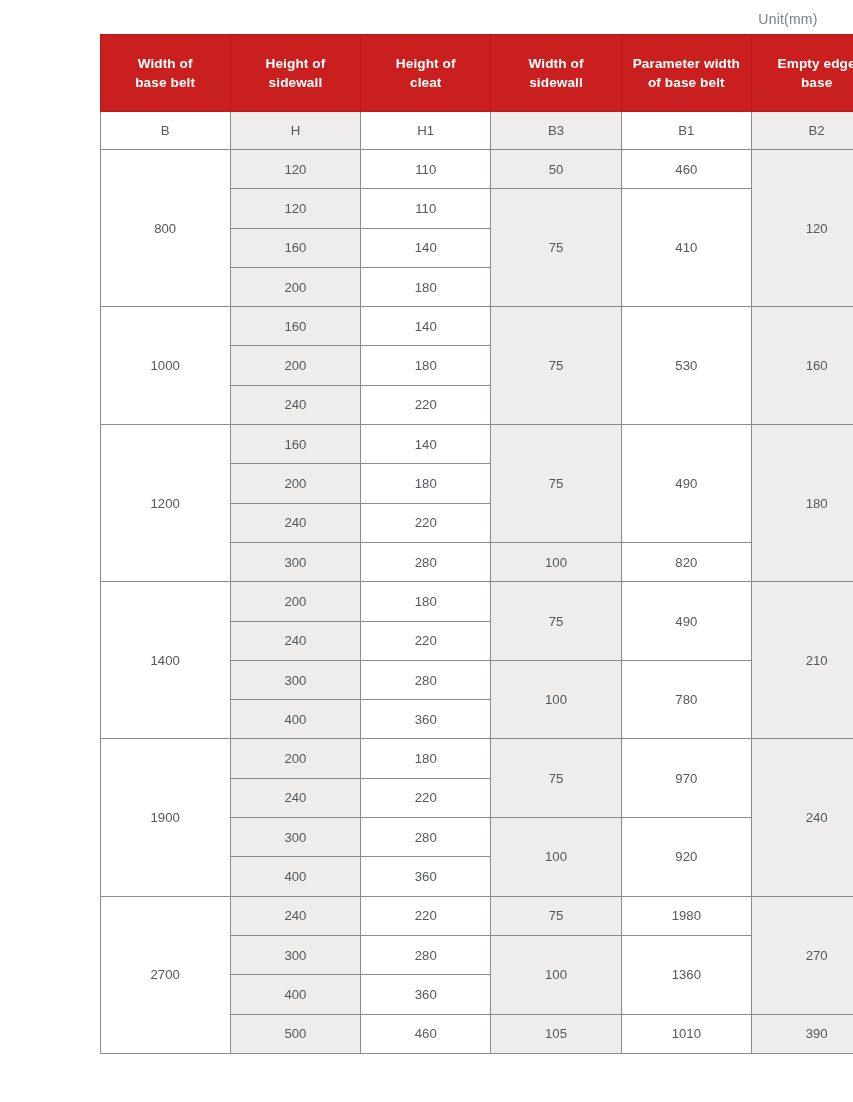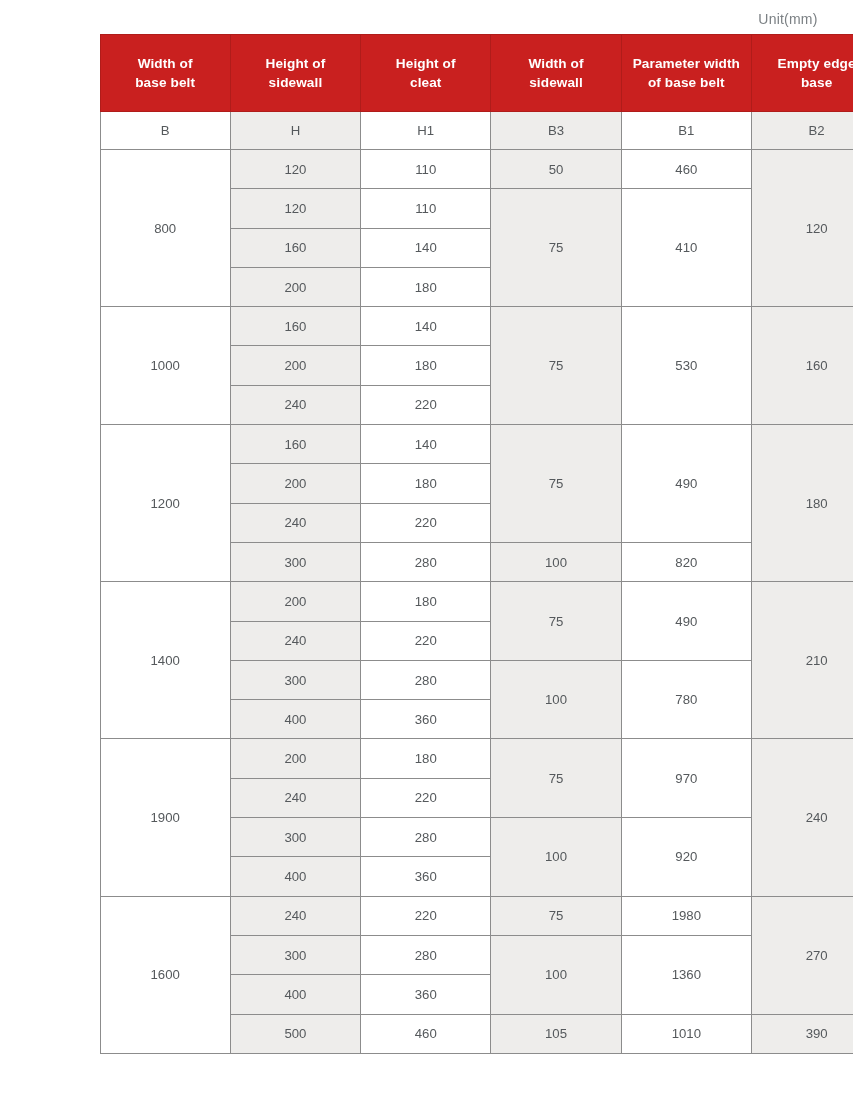--- a/index.html
+++ b/index.html
@@ -263,21 +263,21 @@
             <td class="c-grey">300</td>
             <td class="c-white">280</td>
             <td rowspan="2" class="c-grey">100</td>
             <td rowspan="2" class="c-white">920</td>
           </tr>
           <tr class="data-row">
             <td class="c-grey">400</td>
             <td class="c-white">360</td>
           </tr>
           <tr class="data-row group-start">
-            <td rowspan="4" class="c-white">1600</td>
+            <td rowspan="4" class="c-white">2700</td>
             <td class="c-grey">240</td>
             <td class="c-white">220</td>
             <td class="c-grey">75</td>
             <td class="c-white">1980</td>
             <td rowspan="3" class="c-grey">270</td>
           </tr>
           <tr class="data-row">
             <td class="c-grey">300</td>
             <td class="c-white">280</td>
             <td rowspan="2" class="c-grey">100</td>

